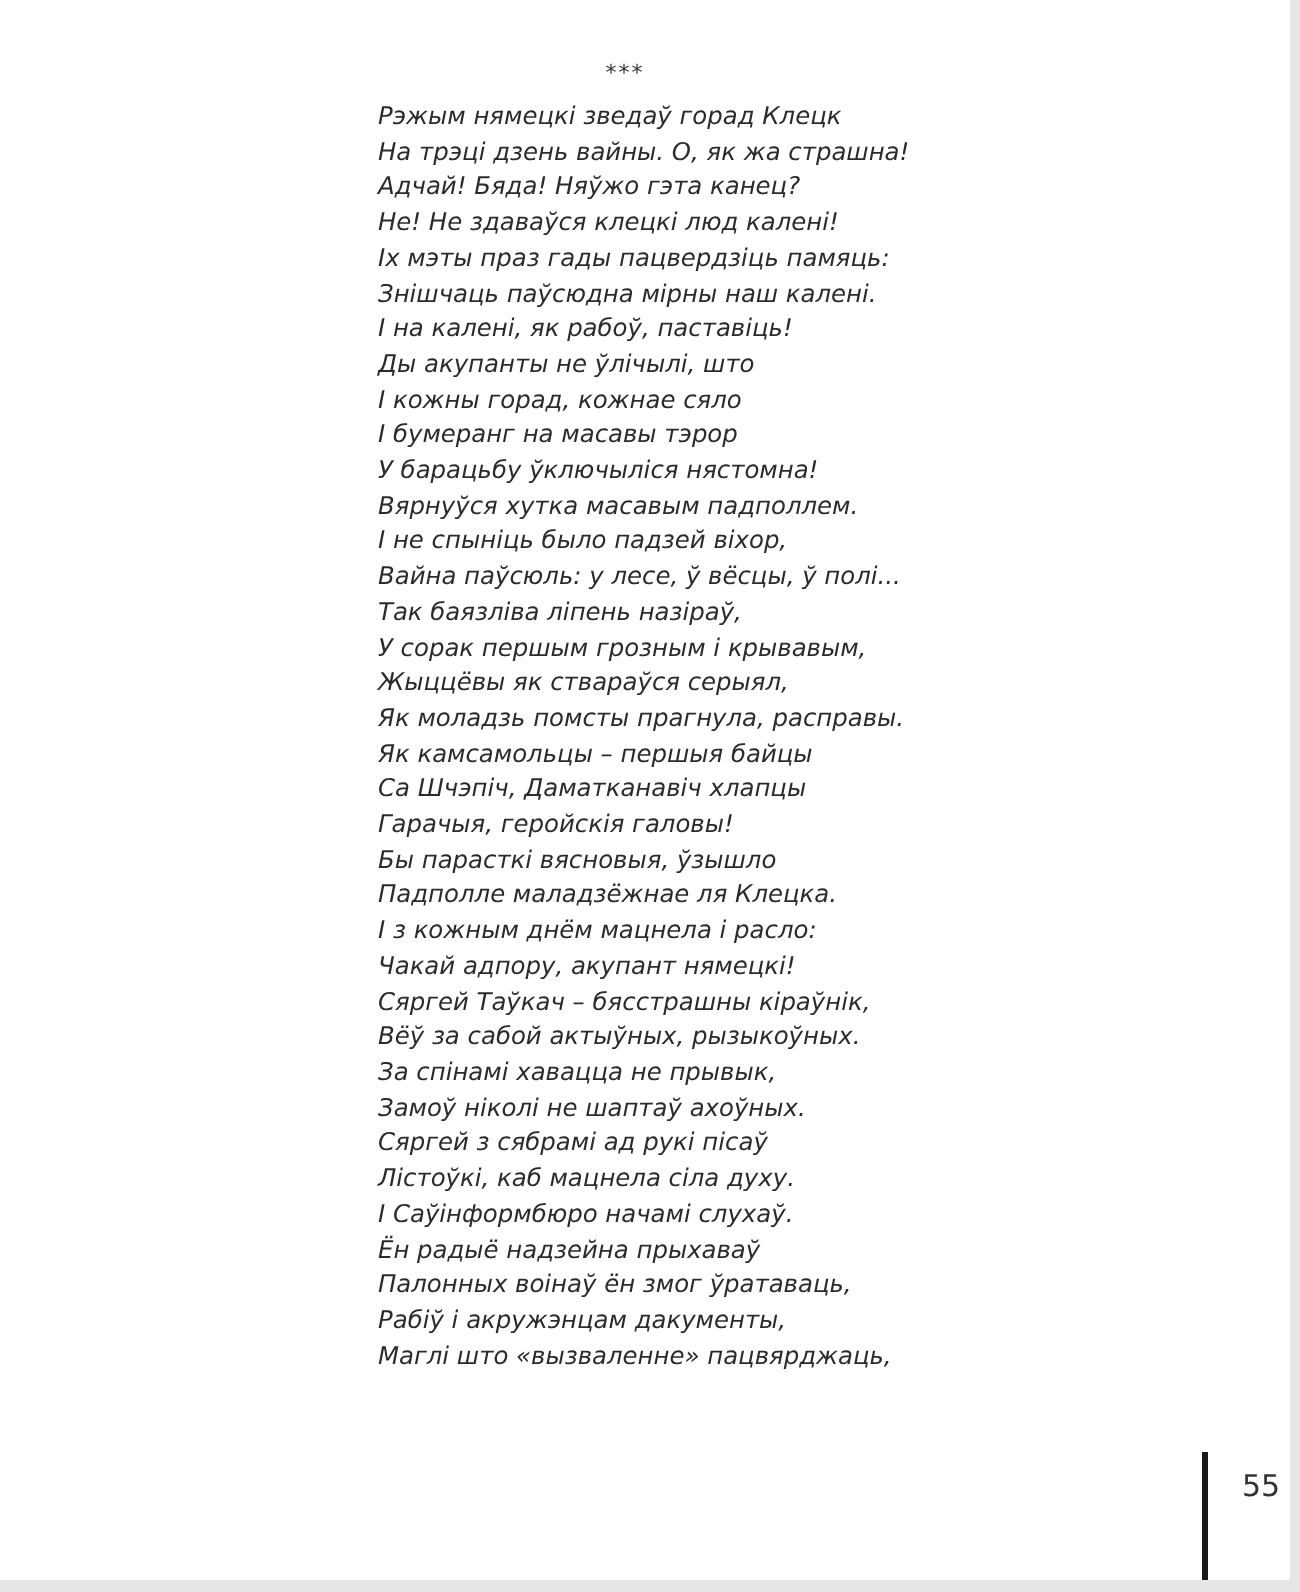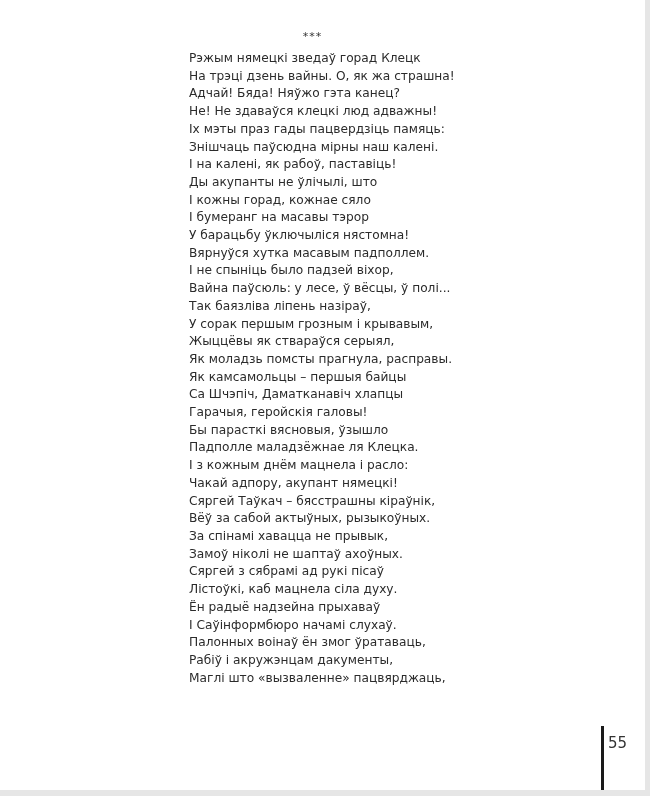--- a/index.html
+++ b/index.html
@@ -37,47 +37,48 @@
       position: absolute;
       left: 189px;
       top: 50px;
       font-size: 12.2px;
       line-height: 17.7px;
       color: #2b2b2b;
       white-space: nowrap;
     }
     .poem .line {
       display: block;
+      font-style: italic;
     }
     .page-bar {
       position: absolute;
       left: 601px;
       top: 726px;
       width: 3px;
       height: 64px;
       background: #1a1a1a;
     }
     .page-number {
       position: absolute;
-      left: 608px;
+      left: 621px;
       top: 734px;
       font-size: 15px;
       color: #333;
     }
   </style>
 </head>
 <body>
 
 <div class="page">
   <div class="stars">***</div>
   <div class="poem" id="poem">
       <span class="line">Рэжым нямецкі зведаў горад Клецк</span>
       <span class="line">На трэці дзень вайны. О, як жа страшна!</span>
       <span class="line">Адчай! Бяда! Няўжо гэта канец?</span>
-      <span class="line">Не! Не здаваўся клецкі люд адважны!</span>
+      <span class="line">Не! Не здаваўся клецкі люд калені!</span>
       <span class="line">Іх мэты праз гады пацвердзіць памяць:</span>
       <span class="line">Знішчаць паўсюдна мірны наш калені.</span>
       <span class="line">І на калені, як рабоў, паставіць!</span>
       <span class="line">Ды акупанты не ўлічылі, што</span>
       <span class="line">І кожны горад, кожнае сяло</span>
       <span class="line">І бумеранг на масавы тэрор</span>
       <span class="line">У барацьбу ўключыліся нястомна!</span>
       <span class="line">Вярнуўся хутка масавым падполлем.</span>
       <span class="line">І не спыніць было падзей віхор,</span>
       <span class="line">Вайна паўсюль: у лесе, ў вёсцы, ў полі...</span>
@@ -91,21 +92,21 @@
       <span class="line">Бы парасткі вясновыя, ўзышло</span>
       <span class="line">Падполле маладзёжнае ля Клецка.</span>
       <span class="line">І з кожным днём мацнела і расло:</span>
       <span class="line">Чакай адпору, акупант нямецкі!</span>
       <span class="line">Сяргей Таўкач – бясстрашны кіраўнік,</span>
       <span class="line">Вёў за сабой актыўных, рызыкоўных.</span>
       <span class="line">За спінамі хавацца не прывык,</span>
       <span class="line">Замоў ніколі не шаптаў ахоўных.</span>
       <span class="line">Сяргей з сябрамі ад рукі пісаў</span>
       <span class="line">Лістоўкі, каб мацнела сіла духу.</span>
+      <span class="line">І Саўінформбюро начамі слухаў.</span>
       <span class="line">Ён радыё надзейна прыхаваў</span>
-      <span class="line">І Саўінформбюро начамі слухаў.</span>
       <span class="line">Палонных воінаў ён змог ўратаваць,</span>
       <span class="line">Рабіў і акружэнцам дакументы,</span>
       <span class="line">Маглі што «вызваленне» пацвярджаць,</span>
     </div>
   <div class="page-bar"></div>
   <div class="page-number">55</div>
 </div>
 
 </body></html>

